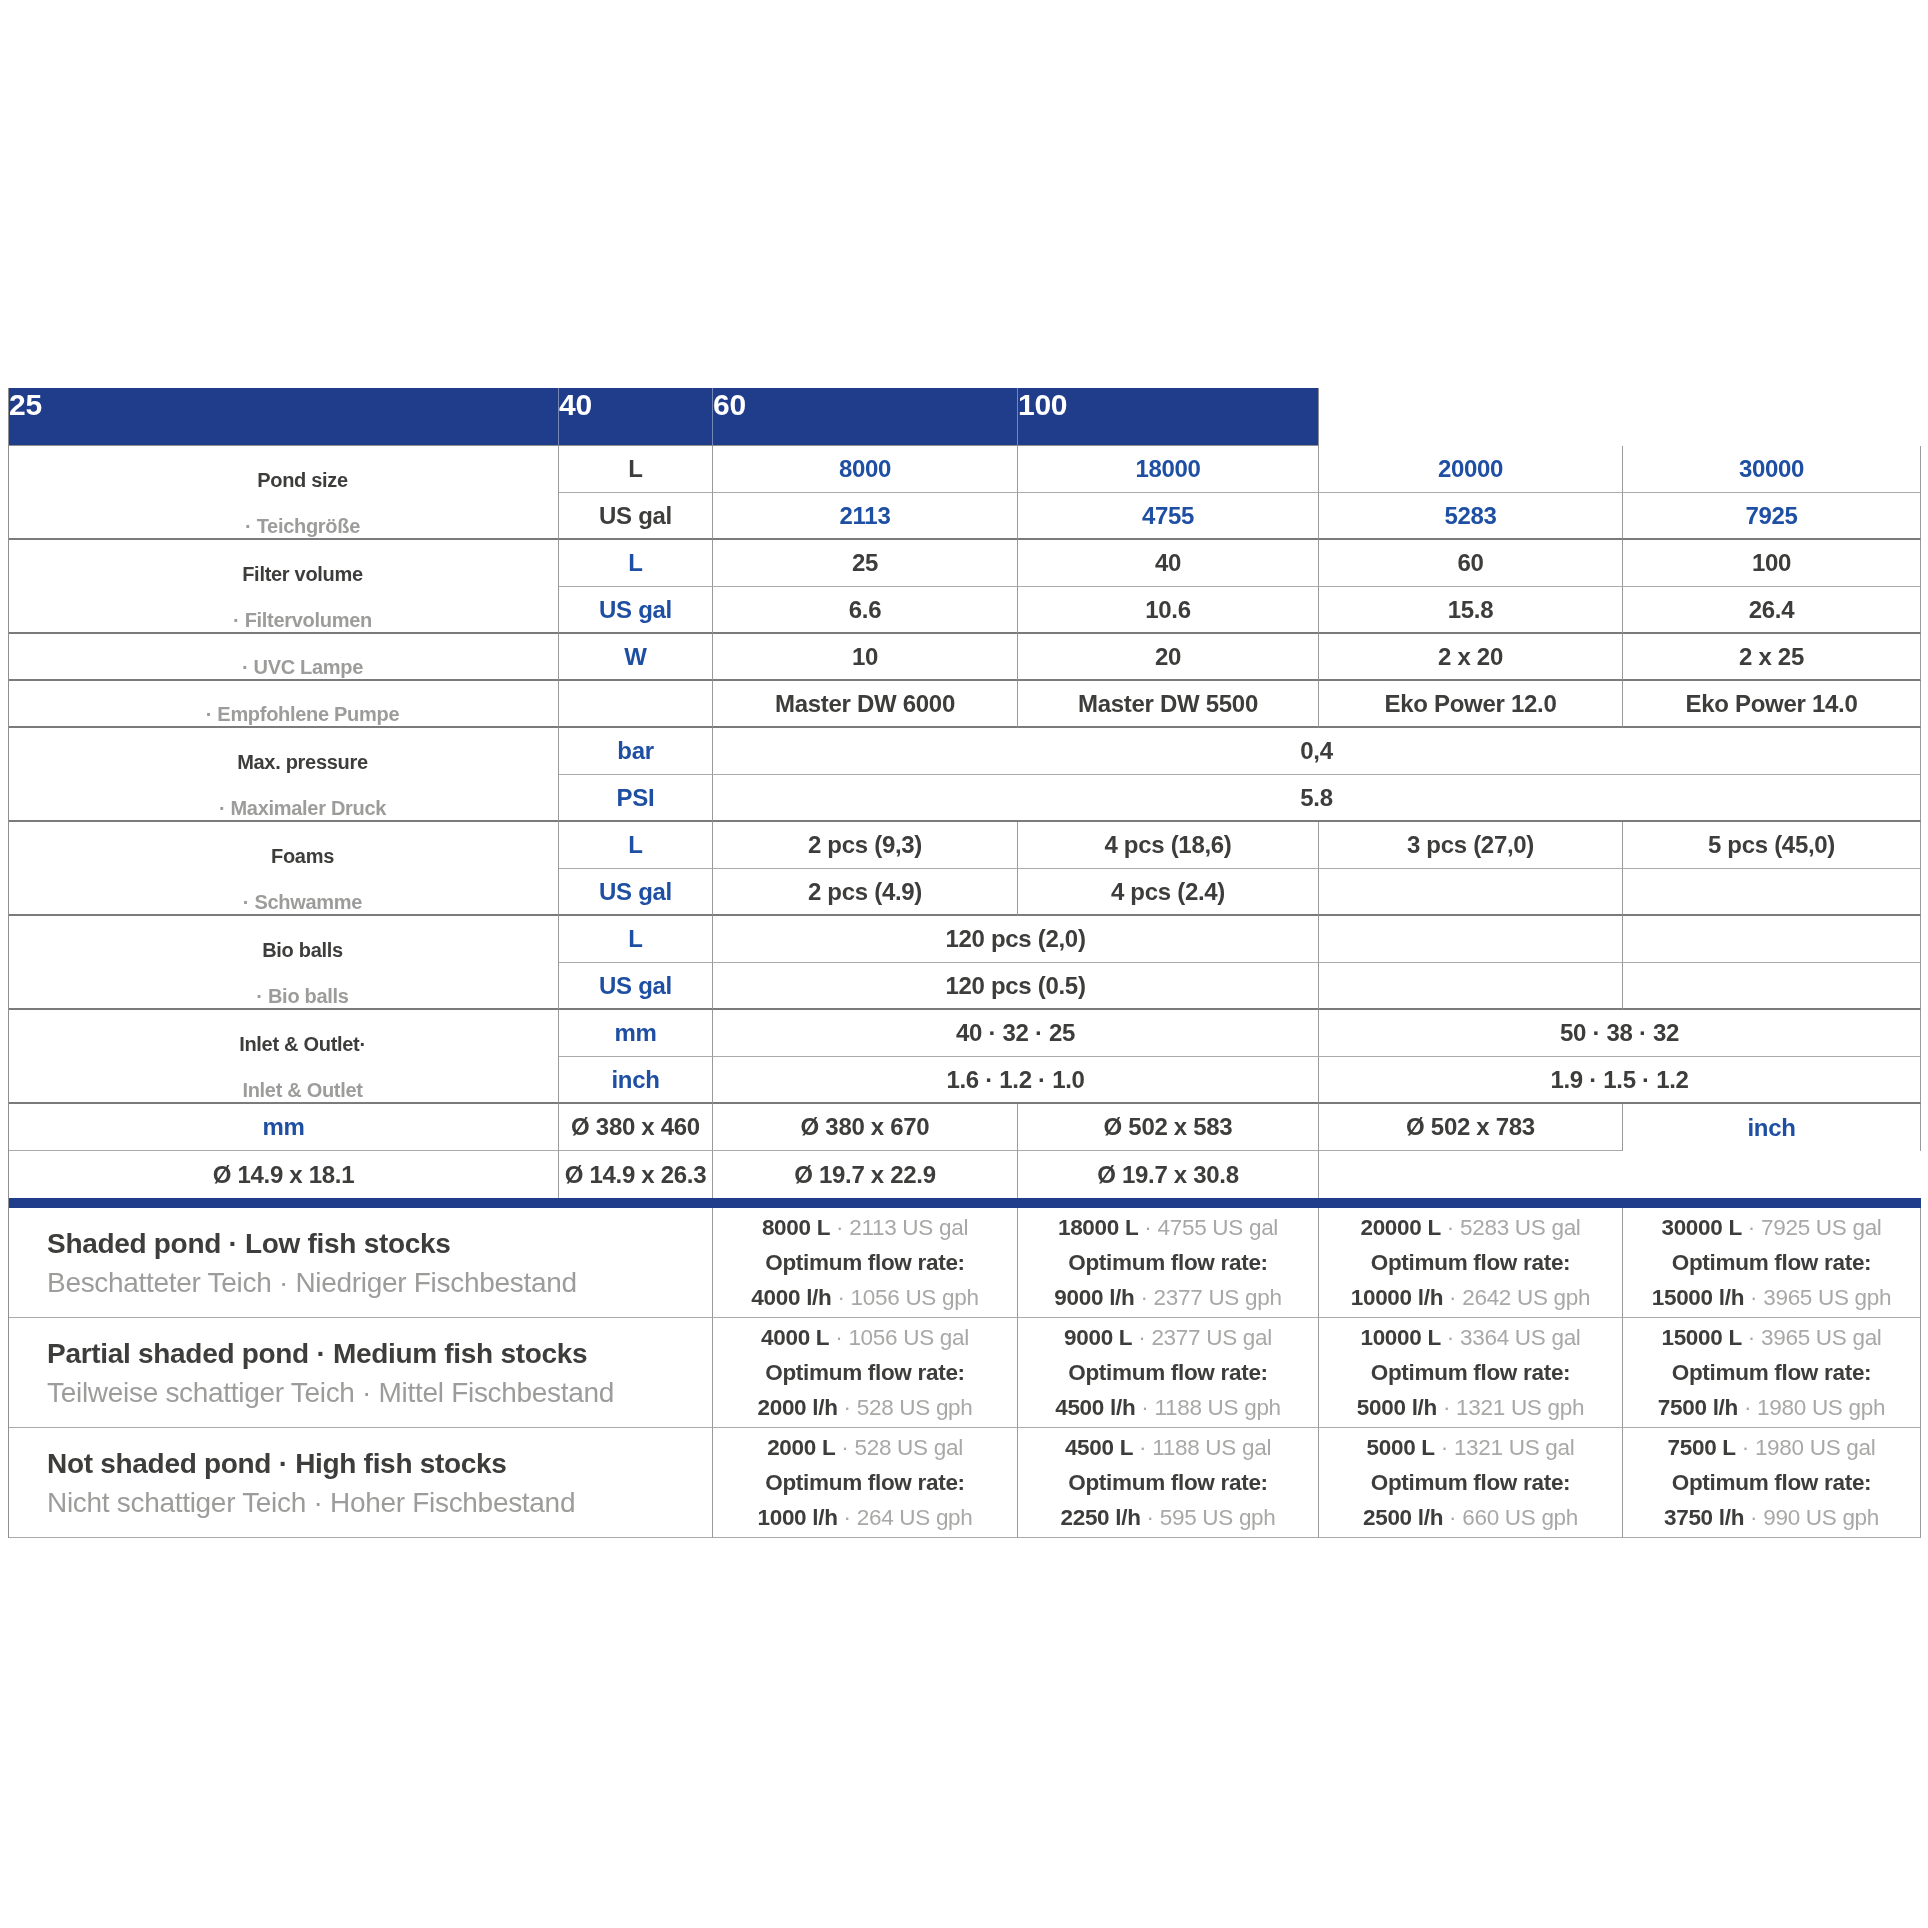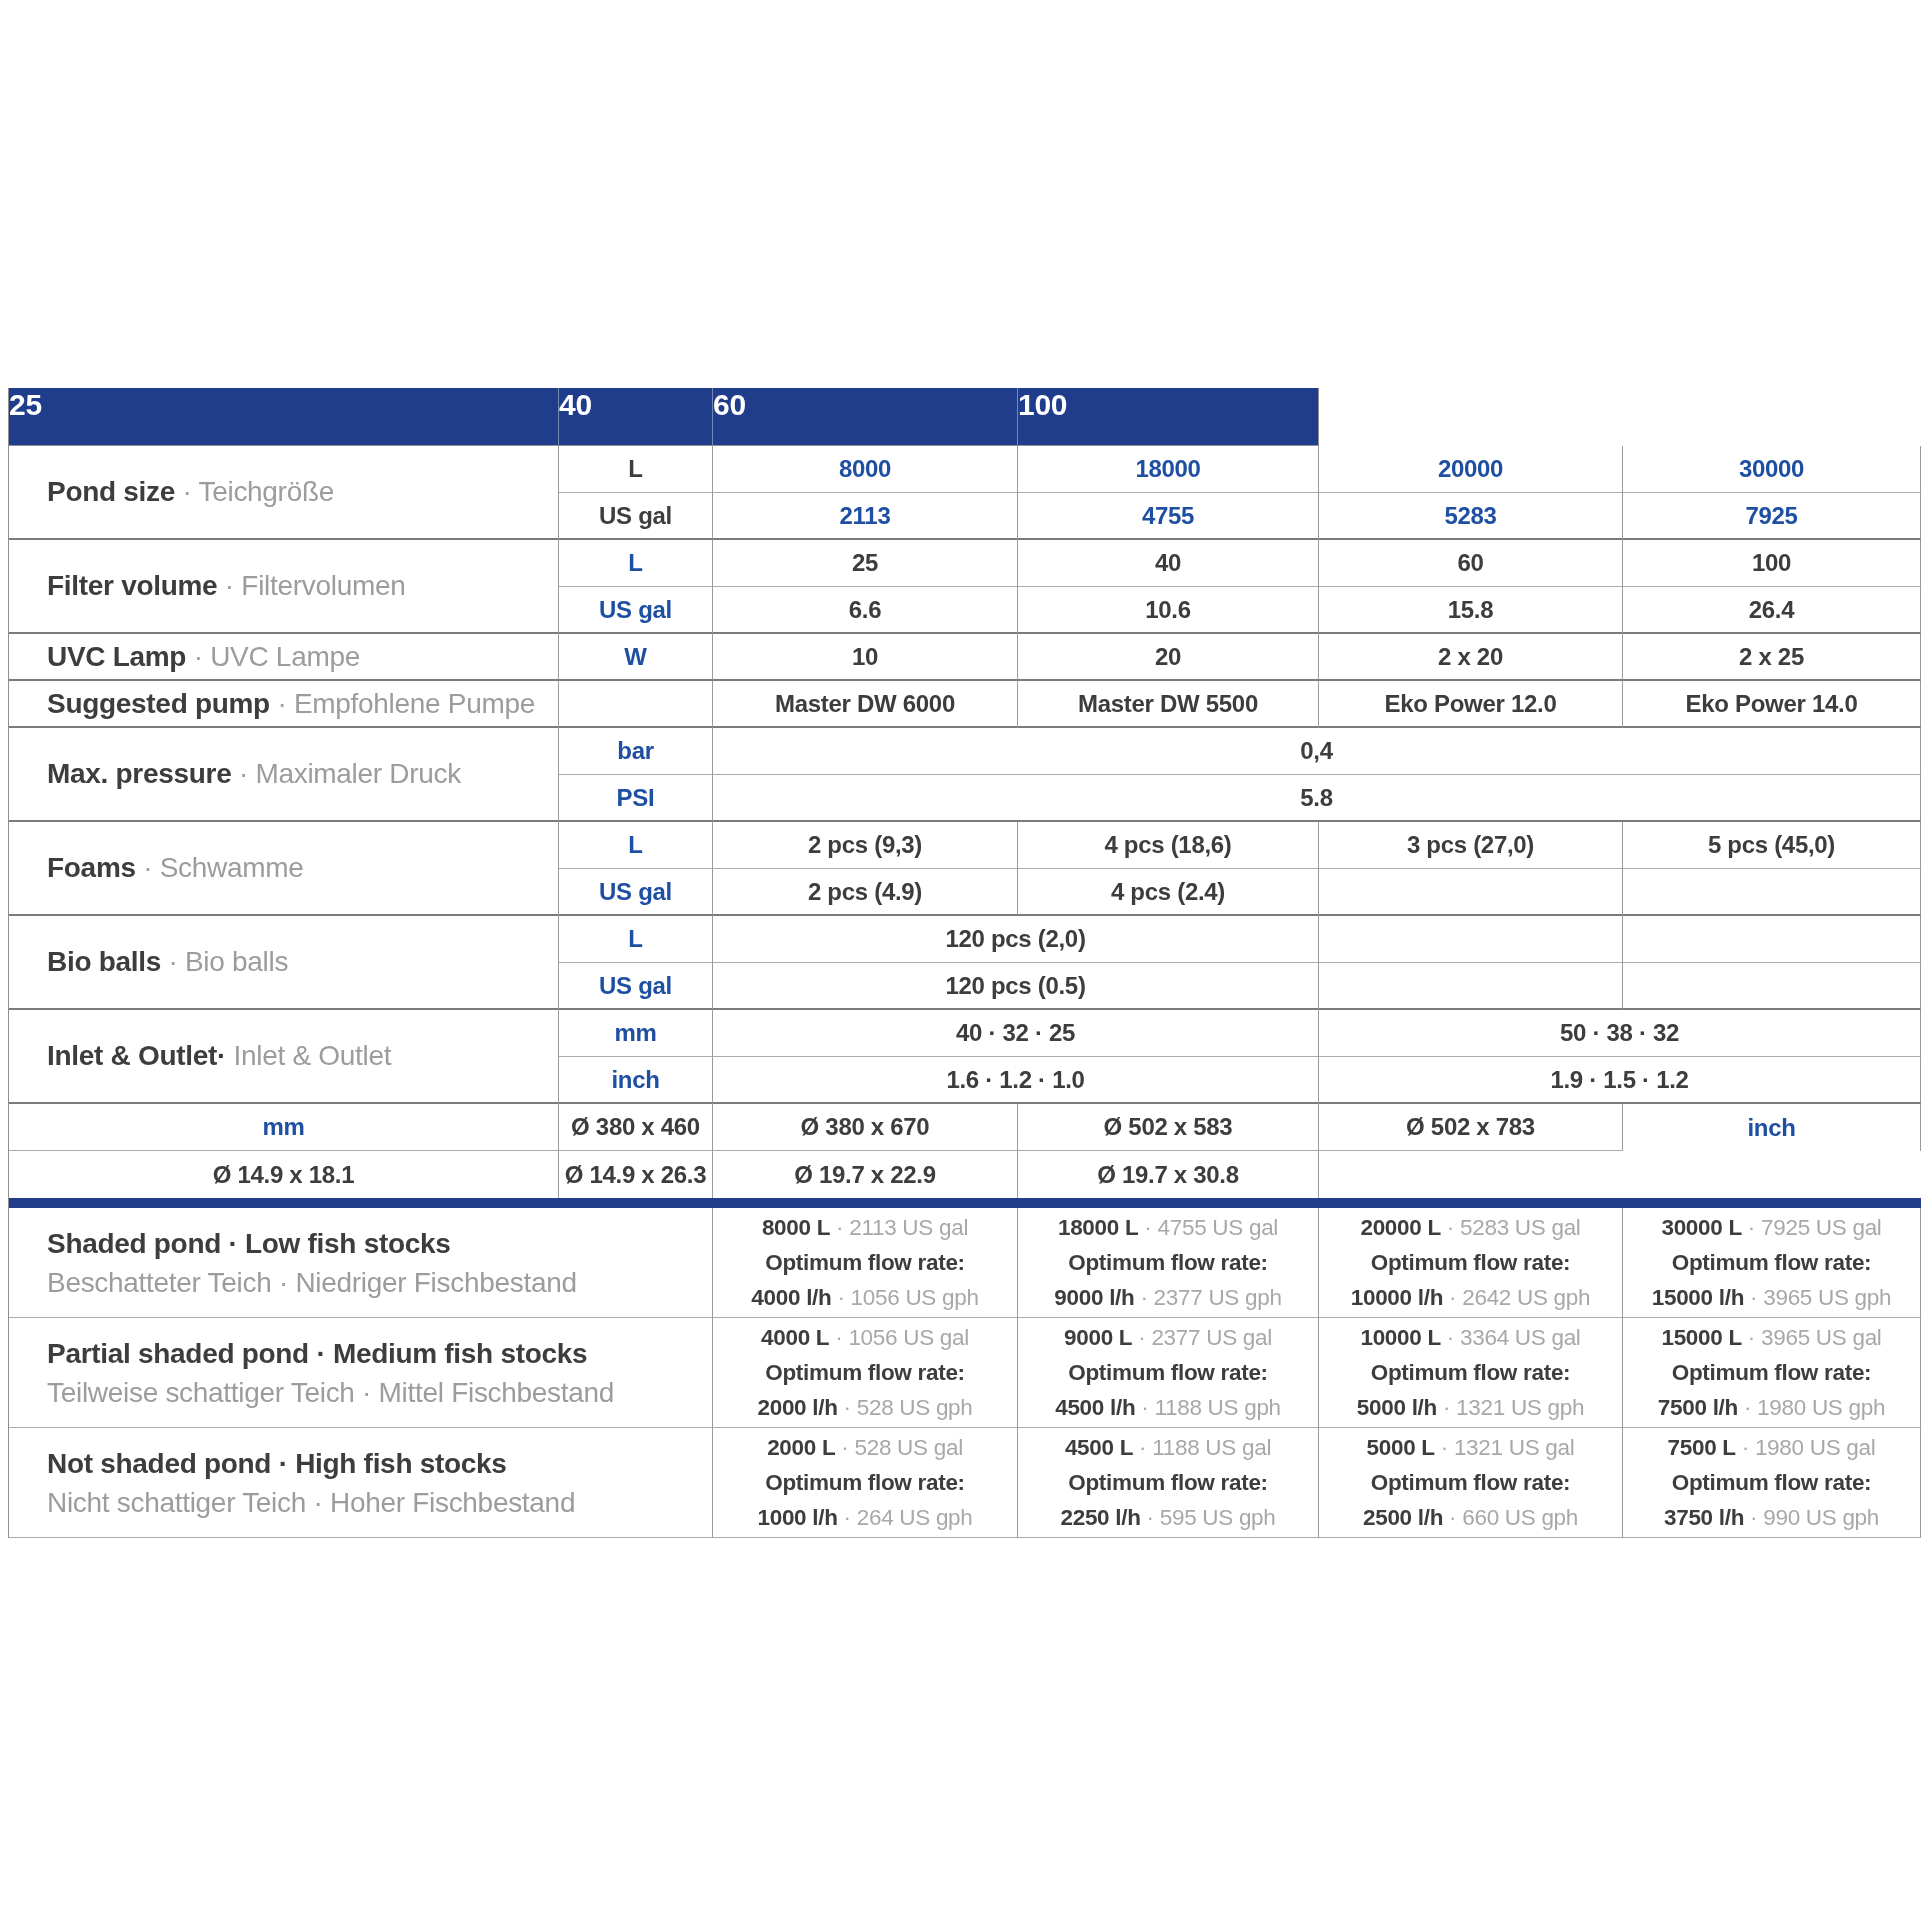--- a/index.html
+++ b/index.html
@@ -15,25 +15,25 @@
   .c{display:flex;align-items:center;justify-content:center;
      border-right:1px solid #9a9a9a;border-bottom:1px solid #ababab;
      background:#ffffff;color:#3d3d3c;font-size:24px;font-weight:bold;
      overflow:hidden;white-space:nowrap;}
   .thick{border-bottom:2px solid #7b7b7b;}
   .nb{border-bottom:none;}
   .hcell{background:#203d8c;color:#ffffff;font-size:30px;font-weight:bold;
          border-right:1px solid #7487b5;border-bottom:1px solid #8f8f8f;}
   .hcell.last{border-right:1px solid #8f8f8f;}
   .title{grid-column:span 2;}
-  .label{justify-content:flex-start;padding-left:38px;font-size:28px;
-         grid-column:1;}
+  .label{justify-content:flex-end;padding-left:38px;font-size:20px;
+         grid-column:1;flex-direction:column;}
   .rs2{grid-row:span 2;}
   .label b{color:#3d3d3c;}
-  .g{color:#9c9c9b;font-weight:normal;}
+  .g{color:#9c9c9b;font-weight:bold;}
   .blue{color:#1f4fa3;}
   .dark{color:#3d3d3c;}
   .sp2{grid-column:span 2;}
   .sp4{grid-column:span 4;}
   .sep{grid-column:1 / -1;background:#203d8c;border:none;}
   .plabel{display:flex;flex-direction:column;align-items:flex-start;
           justify-content:center;padding-left:38px;line-height:39px;
           font-size:28px;grid-column:span 2;
           border-right:1px solid #9a9a9a;border-bottom:1px solid #ababab;
           background:#fff;white-space:nowrap;overflow:hidden;}

